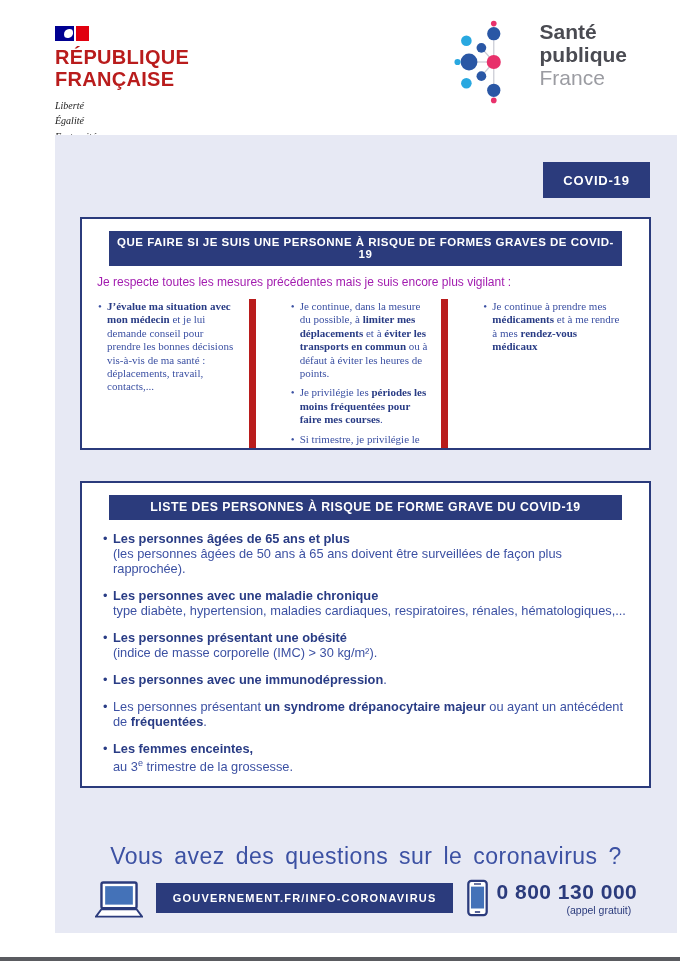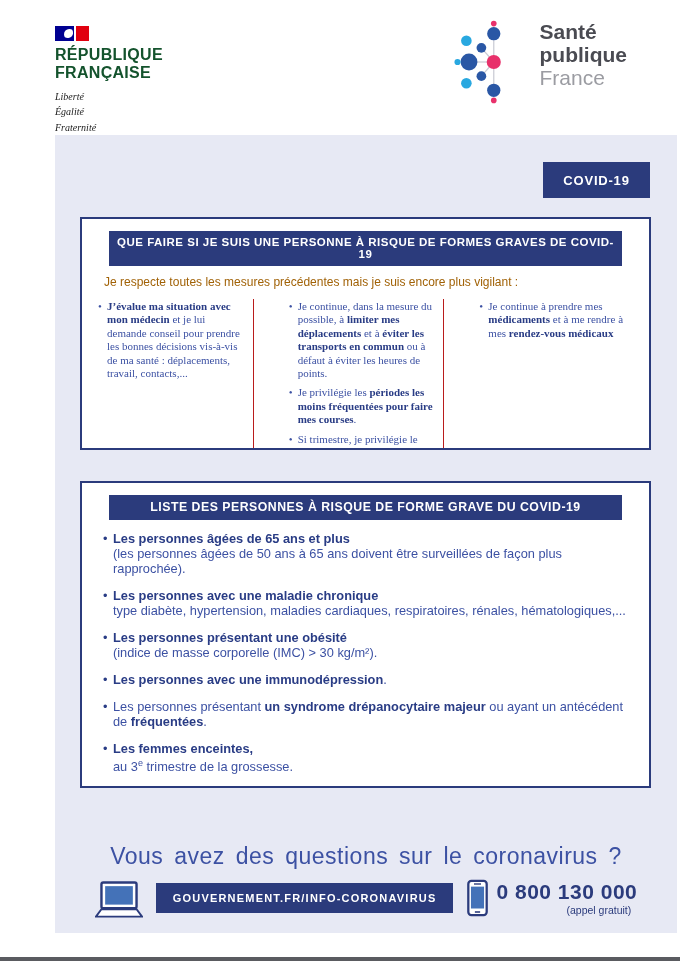--- a/index.html
+++ b/index.html
@@ -8,21 +8,21 @@
   .page { position:relative; width:680px; height:961px; background:#ffffff; overflow:hidden; }
 
   
   .marianne { position:absolute; left:55px; top:26px; }
   .flag { display:flex; height:15px; width:34px; margin-bottom:5px; }
   .flag .blue { width:19px; background:#000091; position:relative; }
   .flag .blue::after { content:""; position:absolute; right:1px; top:3px; width:9px; height:9px;
     background:#ffffff; border-radius:60% 40% 55% 45%; }
   .flag .gap { width:2px; background:#ffffff; }
   .flag .red { width:13px; background:#e1000f; }
-  .rf-title { font-size:16px; font-weight:bold; color:#14532d; line-height:1.12; letter-spacing:0.3px; }
+  .rf-title { font-size:20px; font-weight:bold; color:#b91c1c; line-height:1.12; letter-spacing:0.3px; }
   .motto { margin-top:7px; font-family:"Liberation Serif", serif; font-style:italic;
     font-size:10px; color:#222; line-height:1.55; }
 
   .spf { position:absolute; right:53px; top:20px; display:flex; align-items:flex-start; }
   .spf-text { margin-left:10px; }
   .spf-line { font-size:21px; font-weight:bold; color:#4a4b52; line-height:1.1; }
   .spf-france { font-size:21px; font-weight:normal; color:#9b9ca2; line-height:1.1; }
 
   
   .panel { position:absolute; left:55px; top:135px; width:622px; height:798px; background:#e7e9f4; }
@@ -34,26 +34,26 @@
   .info-box { position:absolute; left:25px; width:571px; background:#ffffff;
     border:2px solid #2b3b7c; overflow:hidden; }
   .box1 { top:82px; height:233px; }
   .box2 { top:346px; height:307px; }
 
   .box-title { margin:12px 27px 0; background:#2b3b7c; color:#ffffff; text-align:center;
     font-weight:bold; letter-spacing:0.5px; padding:5px 2px 6px; }
   .box1 .box-title { font-size:11.5px; }
   .box2 .box-title { font-size:12.3px; }
 
-  .intro { margin:9px 22px 0; color:#a16207; font-size:12px; }
+  .intro { margin:9px 15px 0; color:#a21caf; font-size:12px; }
 
   .cols { display:flex; margin:10px 15px 0; }
   .col { flex:1; padding:1px 9px 4px; color:#3c51a3; font-size:11px; line-height:1.22; }
   .col:first-child { padding-left:1px; }
-  .col + .col { border-left:1px solid #b91c1c;padding-left:35px; }
+  .col + .col { border-left:7px solid #b91c1c;padding-left:35px; }
   .bullet { position:relative; padding-left:9px; margin-bottom:6px;font-family:Liberation Serif, serif; }
   .bullet::before { content:"\2022"; position:absolute; left:0; top:0; }
   .b { font-weight:bold; color:#293c85; }
 
   .risk-list { margin:11px 15px 0 21px; color:#3c51a3; font-size:12.8px; line-height:15px; }
   .risk-item { position:relative; padding-left:10px; margin-bottom:12px; }
   .risk-item::before { content:"\2022"; position:absolute; left:0; top:0; color:#293c85; }
   .risk-item .rest { display:block; }
   .risk-item .inline-rest { display:inline; }
   sup { font-size:9px; }

